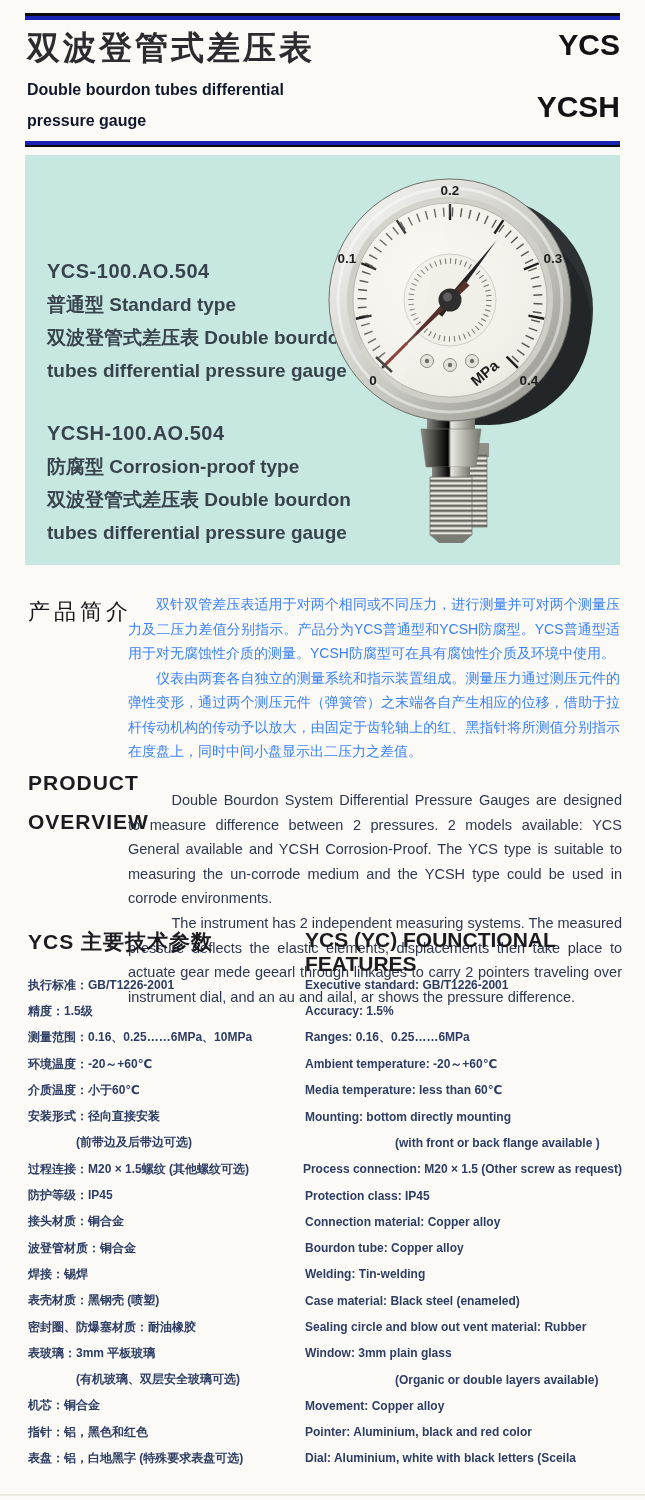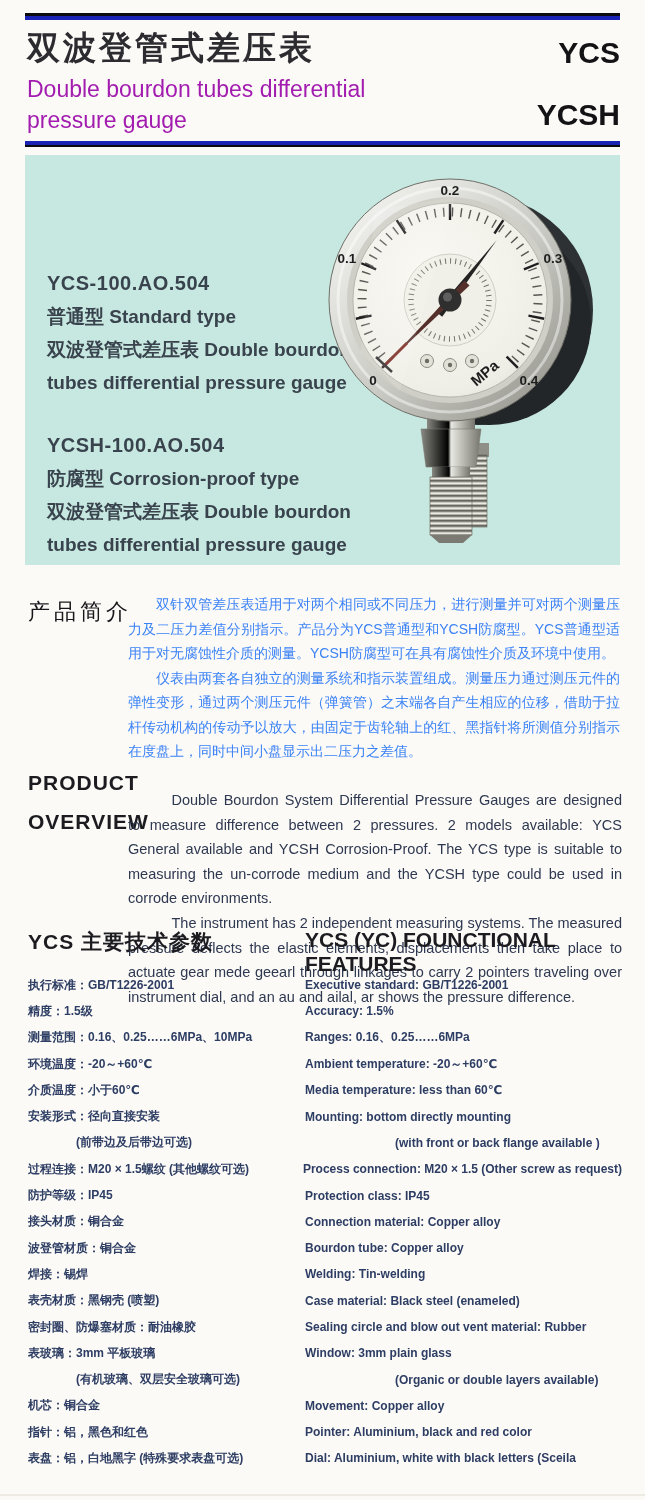--- a/index.html
+++ b/index.html
@@ -18,35 +18,35 @@
   .rule-bottom {
     position:absolute; left:25px; top:141px; width:595px; height:6px;
     background:linear-gradient(to bottom,#1a23b4 0 60%,#0b0b0e 60% 100%);
   }
   .title-cn {
     position:absolute; left:27px; top:26px;
     font-size:33px; font-weight:700; letter-spacing:3px; color:#2b2b30;
   }
   .title-en {
     position:absolute; left:27px; top:74px;
-    font-size:23px; font-weight:400; color:#a21caf; line-height:31px;
-  }
-  .model-code { position:absolute; right:25px; font-size:30px; font-weight:700; color:#131316;margin-top:8px; }
+    font-size:16px; font-weight:700; color:#0f172a; line-height:31px;
+  }
+  .model-code { position:absolute; right:25px; font-size:30px; font-weight:700; color:#131316; }
   .model-1 { top:28px; }
   .model-2 { top:90px; }
   
   .hero {
     position:absolute; left:25px; top:155px; width:595px; height:410px;
     background:#c7e8e0;
   }
   .variant { position:absolute; left:22px; width:330px; color:#39434d; font-weight:600; }
   .variant-1 { top:100px; }
   .variant-2 { top:262px; }
   .variant .ln { display:block; font-size:19px; line-height:33px; white-space:nowrap; }
-  .variant .code { font-size:20px; letter-spacing:.5px;margin-top:12px; }
+  .variant .code { font-size:20px; letter-spacing:.5px; }
   .gauge-wrap { position:absolute; left:290px; top:8px; width:305px; height:400px; }
   
   .intro-heading {
     position:absolute; left:28px; top:597px;
     font-size:22px; font-weight:400; letter-spacing:4px; color:#17171b;
   }
   .intro-body {
     position:absolute; left:128px; top:592px; width:492px;
     font-size:14px; line-height:24.5px; color:#3b82f6;
     text-align:justify; font-weight:400;

